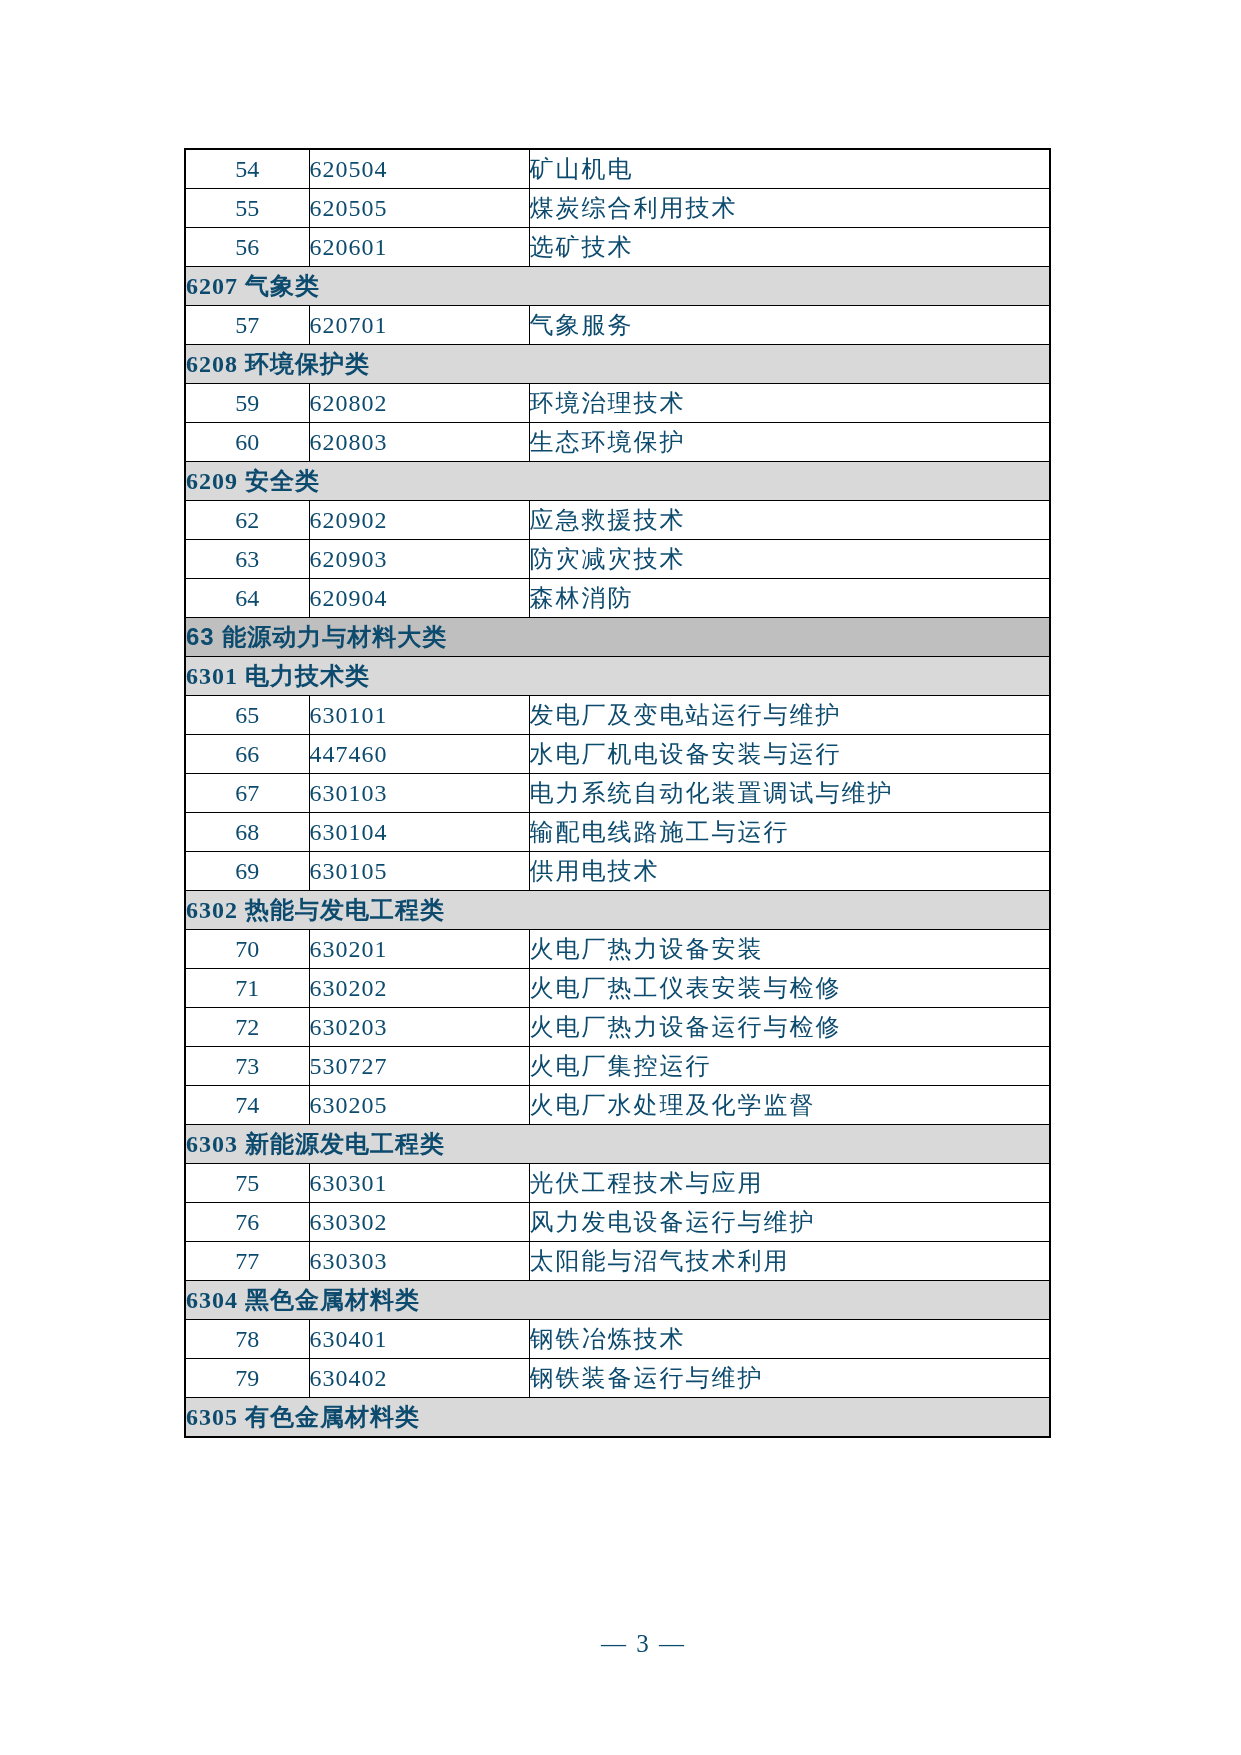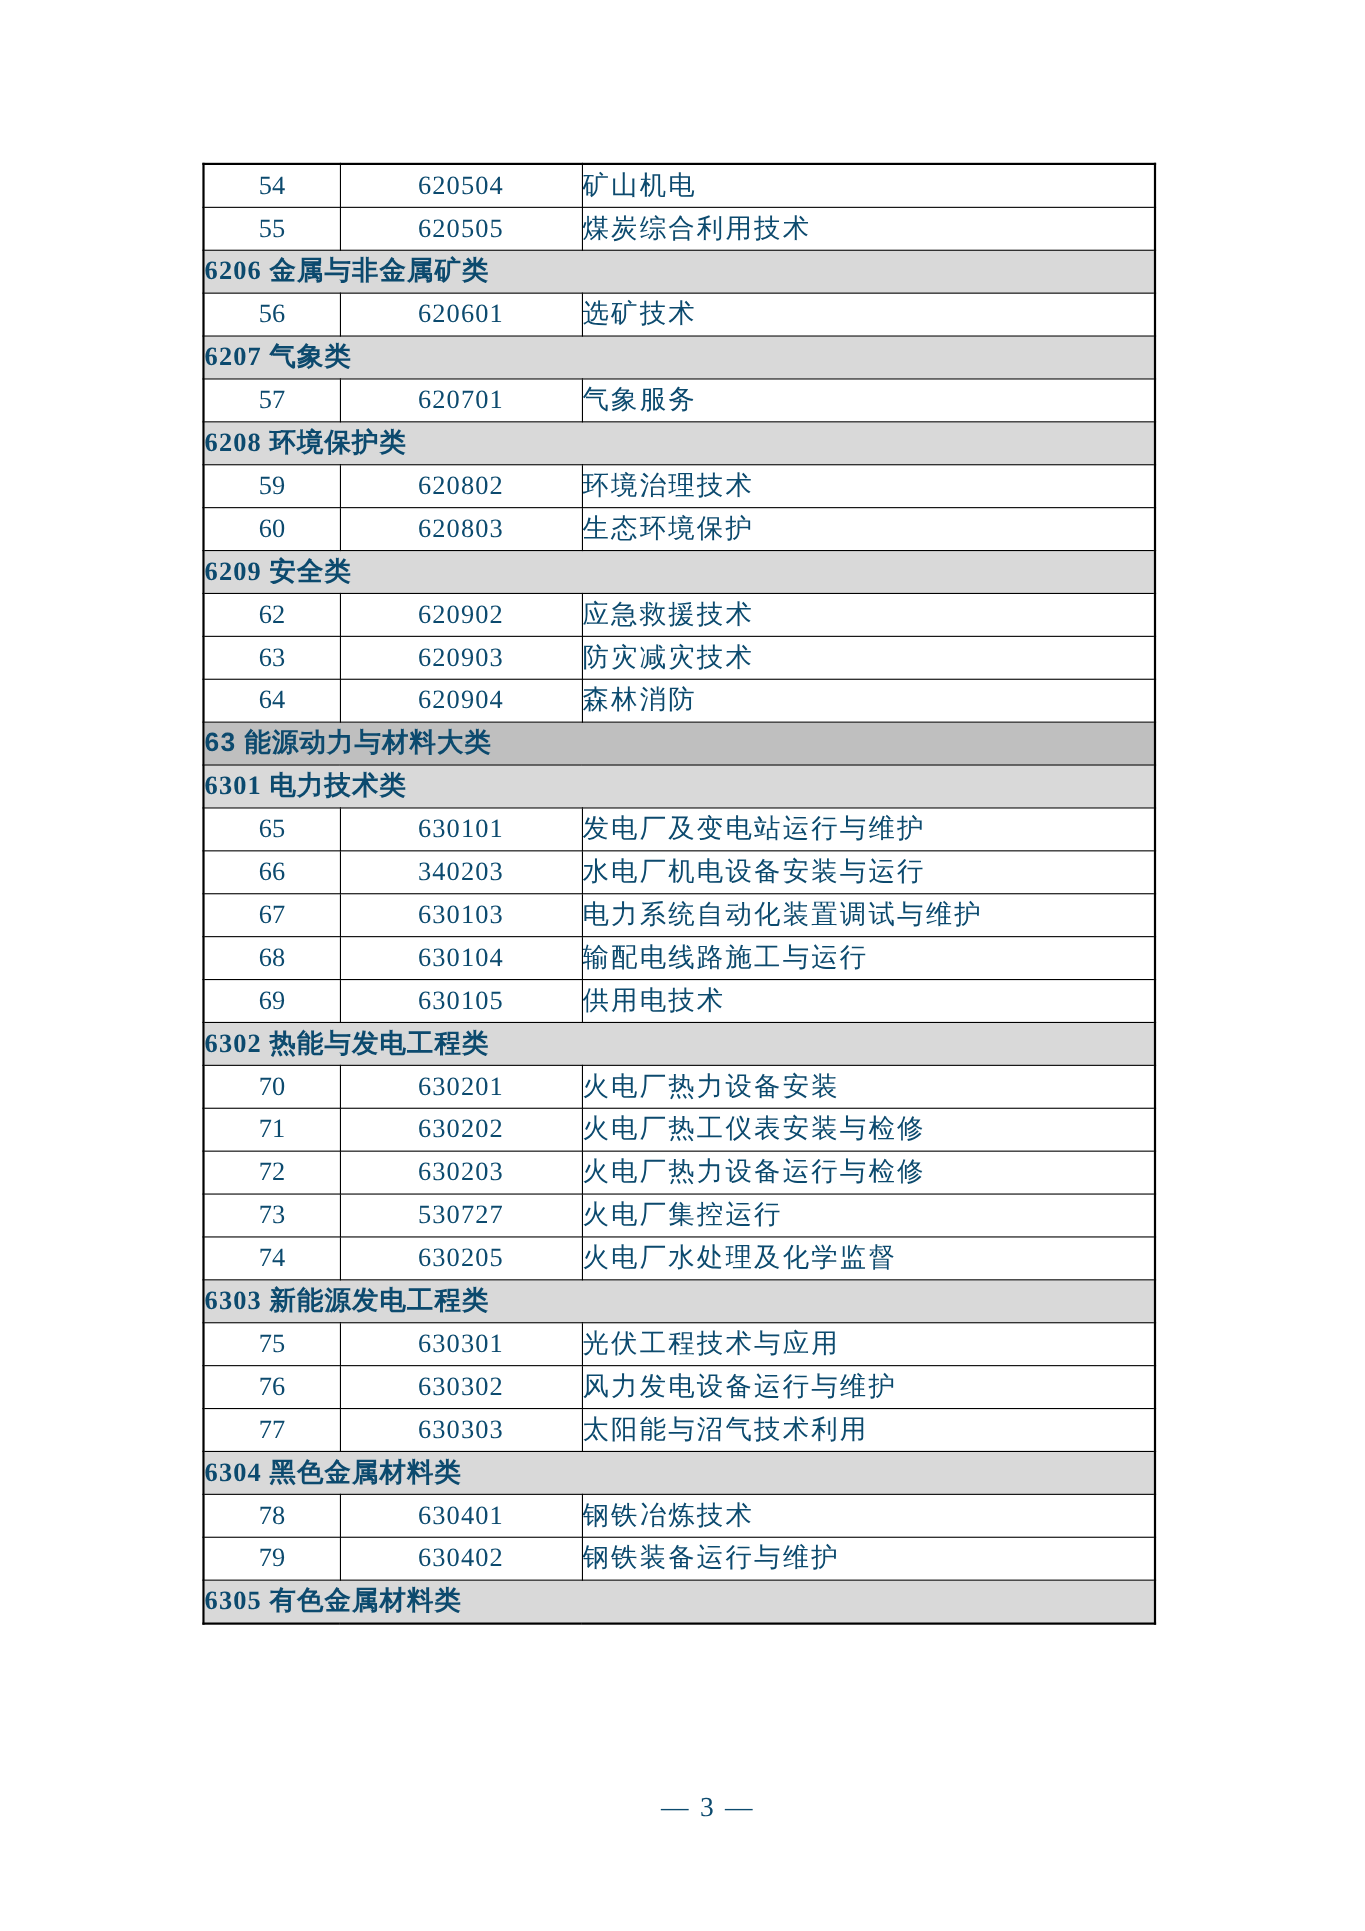--- a/index.html
+++ b/index.html
@@ -30,21 +30,21 @@
     border: 1px solid #000000;
     height: 38px;
     padding: 0;
     vertical-align: middle;
     font-size: 24px;
     line-height: 1;
     overflow: hidden;
     white-space: nowrap;
   }
   td.col-seq   { text-align: center; }
-  td.col-code  { text-align: center; letter-spacing: 1px; }
+  td.col-code  { text-align: left; letter-spacing: 1px; }
   td.col-name  { text-align: left; padding-left: 9px; letter-spacing: 2px; }
   td.section-cell {
     background: #d9d9d9;
     font-weight: bold;
     text-align: left;
     padding-left: 7px;
     font-size: 24px;
     letter-spacing: 1px;
   }
   td.major-cell {
@@ -83,23 +83,20 @@
           <td class="col-seq">54</td>
           <td class="col-code">620504</td>
           <td class="col-name">矿山机电</td>
         </tr>
         <tr>
           <td class="col-seq">55</td>
           <td class="col-code">620505</td>
           <td class="col-name">煤炭综合利用技术</td>
         </tr>
         <tr>
-          <td colspan="3" class="section-cell">6206 金属与非金属矿类</td>
-        </tr>
-        <tr>
           <td class="col-seq">56</td>
           <td class="col-code">620601</td>
           <td class="col-name">选矿技术</td>
         </tr>
         <tr>
           <td colspan="3" class="section-cell">6207 气象类</td>
         </tr>
         <tr>
           <td class="col-seq">57</td>
           <td class="col-code">620701</td>
@@ -142,21 +139,21 @@
         <tr>
           <td colspan="3" class="section-cell">6301 电力技术类</td>
         </tr>
         <tr>
           <td class="col-seq">65</td>
           <td class="col-code">630101</td>
           <td class="col-name">发电厂及变电站运行与维护</td>
         </tr>
         <tr>
           <td class="col-seq">66</td>
-          <td class="col-code">340203</td>
+          <td class="col-code">447460</td>
           <td class="col-name">水电厂机电设备安装与运行</td>
         </tr>
         <tr>
           <td class="col-seq">67</td>
           <td class="col-code">630103</td>
           <td class="col-name">电力系统自动化装置调试与维护</td>
         </tr>
         <tr>
           <td class="col-seq">68</td>
           <td class="col-code">630104</td>

